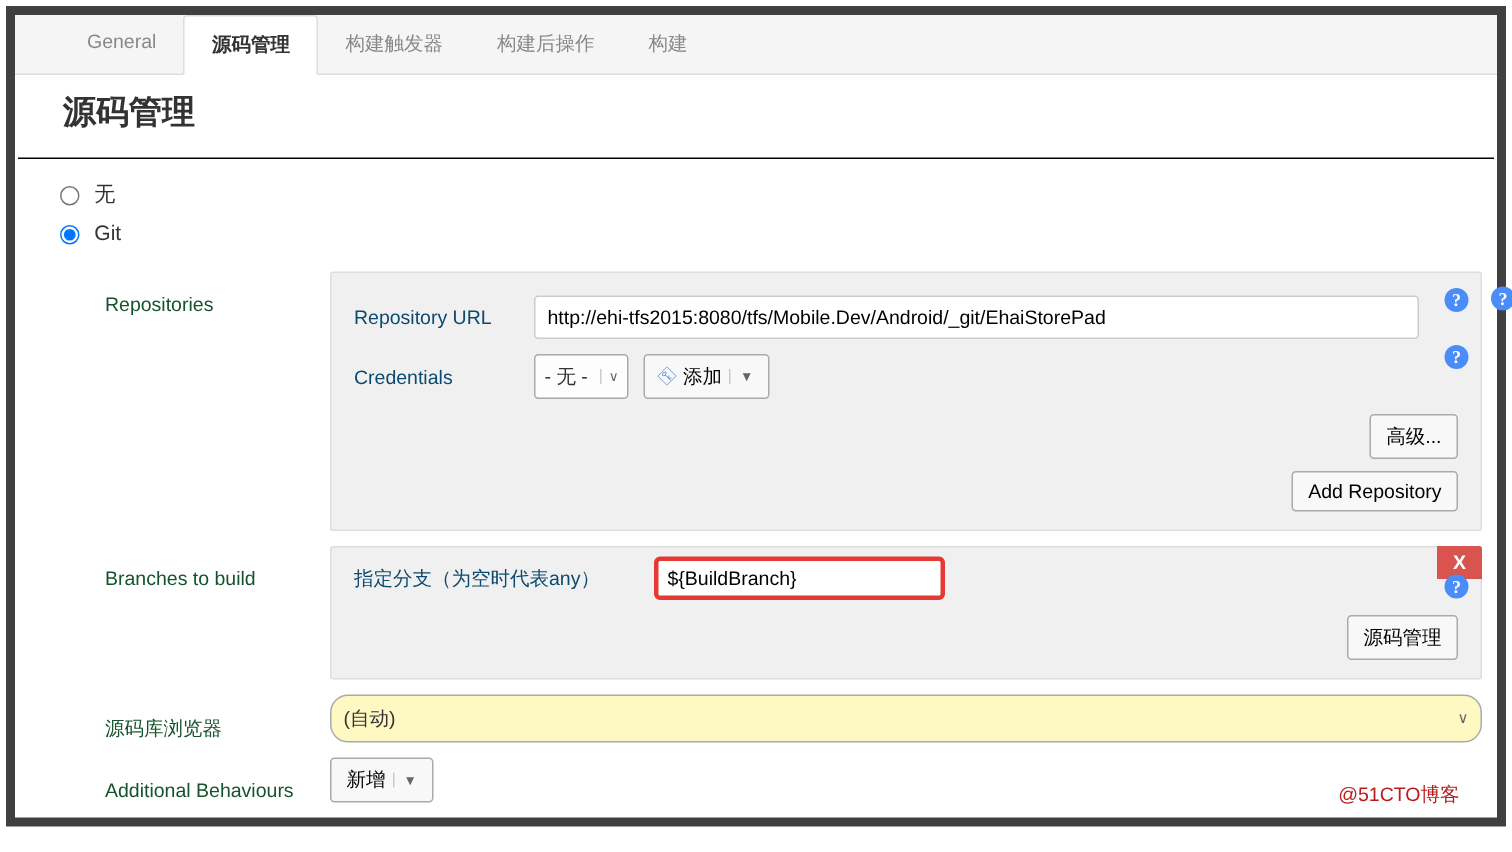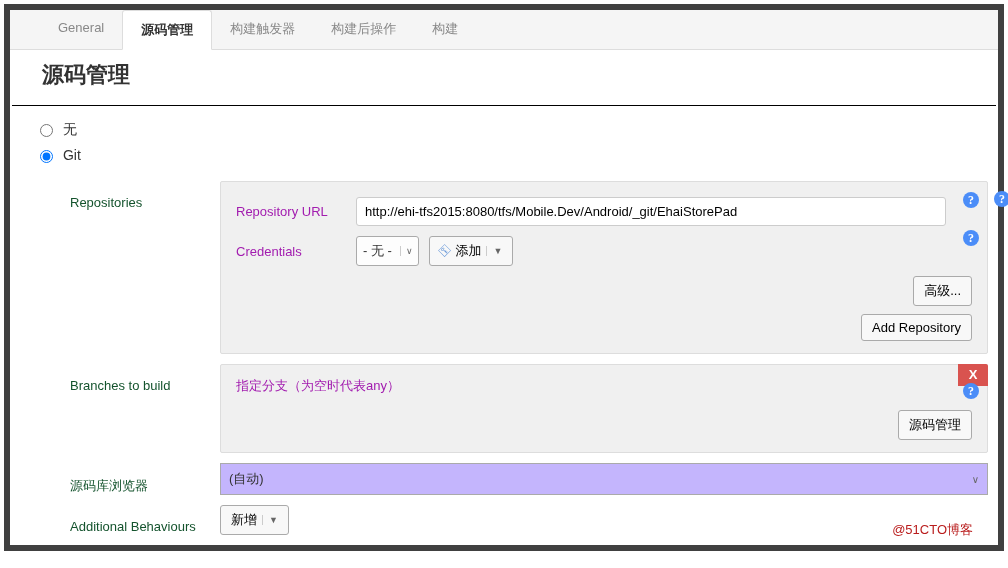--- a/index.html
+++ b/index.html
@@ -10,38 +10,38 @@
 .tab.active { background: #fff; border: 1px solid #ddd; border-bottom: 1px solid #fff; margin-bottom: -1px; color: #333; font-weight: bold; border-top-left-radius: 3px; border-top-right-radius: 3px; }
 .section-title { font-size: 22px; font-weight: bold; padding: 10px 30px 15px 30px; border-bottom: 1px solid #000; margin: 0 2px; }
 .radio-group { padding: 15px 0 10px 30px; }
 .radio-item { margin-bottom: 8px; font-size: 14px; }
 .radio-item input { margin-right: 6px; vertical-align: middle; }
 .git-content { padding: 0 10px 10px 60px; }
 .config-row { display: flex; align-items: flex-start; margin-bottom: 10px; }
 .side-label { width: 150px; padding-top: 14px; font-size: 13px; color: #14532d; flex-shrink: 0; }
 .config-box { flex: 1; background: #f0f0f0; border: 1px solid #ddd; padding: 15px 15px 12px 15px; position: relative; border-radius: 2px; max-width: 770px; }
 .form-row { display: flex; align-items: center; margin-bottom: 10px; }
-.form-label { width: 120px; font-size: 13px; color: #a21caf; text-align: left; padding-right: 10px; flex-shrink: 0; }
+.form-label { width: 120px; font-size: 13px; color: #0c4a6e; text-align: left; padding-right: 10px; flex-shrink: 0; }
 .form-label.wide { width: 200px; }
 .text-input { flex: 1; padding: 6px 8px; border: 1px solid #ccc; border-radius: 3px; font-size: 13px; background: #fff; }
 .highlighted { border: 3px solid #e53935; border-radius: 4px; padding: 4px 6px; }
 .select-small { border: 1px solid #aaa; border-radius: 3px; padding: 5px 6px; background: #fdfdfd; font-size: 13px; margin-right: 10px; display:flex; align-items:center; gap:4px; }
 .dropdown-caret { font-size: 9px; color: #666; border-left:1px solid #ccc; padding-left:5px; margin-left:4px;}
 .btn { border: 1px solid #aaa; border-radius: 3px; padding: 5px 10px; background: #f8f8f8; font-size: 13px; cursor: pointer; display: inline-flex; align-items: center; gap: 5px; }
 .btn-row-right { text-align: right; margin-top: 8px; }
 .btn-row-right .btn { margin-left: 6px; }
 .help-icon { position: absolute; right: 8px; width: 16px; height: 16px; border-radius: 50%; background: #4b8df8; color: #fff; font-size: 12px; font-weight: bold; text-align: center; line-height: 16px; cursor: pointer; font-family: Georgia, serif; }
 .help-outer { top: 10px; right: 10px; }
 .help-inner { top: 10px; }
 .help-inner2 { top: 48px; }
 .help-branch { top: 12px; }
 .delete-badge { position: absolute; top: -1px; right: -1px; background: #d9534f; color: #fff; width: 30px; height: 22px; text-align: center; line-height: 22px; font-weight: bold; cursor: pointer; border-top-right-radius: 2px; }
 .repo-inner { position: relative; }
 .branch-inner { position: relative; padding-top: 6px; }
-.full-select { width:100%; max-width: 770px; border:1px solid #aaa; border-radius:0; padding:6px 8px; background:#c4b5fd; display:flex; justify-content:space-between; align-items:center; font-size:13px; }
+.full-select { width:100%; max-width: 770px; border:1px solid #aaa; border-radius:12px; padding:6px 8px; background:#fef9c3; display:flex; justify-content:space-between; align-items:center; font-size:13px; }
 .key-icon { color: #5a8fd6; font-size: 13px; transform: rotate(-45deg); display: inline-block; }
 .watermark { position: absolute; bottom: 6px; right: 25px; color: #b91c1c; font-size: 13px; pointer-events: none; }
 .outer-rel { position: relative; }
 </style>
 </head>
 <body>
 
 <div class="page">
 
   <div class="tabs">
@@ -108,20 +108,21 @@
     </div>
 
     <div class="config-row">
       <div class="side-label">Branches to build</div>
       <div class="config-box branch-inner">
         <div class="delete-badge">X</div>
         <span class="help-icon help-branch" style="top:18px;">?</span>
 
         <div class="form-row">
           <div class="form-label wide">指定分支（为空时代表any）</div>
+          <input class="text-input highlighted" style="margin-right: 26px; flex: 0 0 130px;" value="${BuildBranch}">
           <input class="text-input" style="margin-right: 26px; visibility: hidden;">
         </div>
 
         <div class="btn-row-right">
           <button class="btn">源码管理</button>
         </div>
       </div>
     </div>
 
     <div class="config-row">

